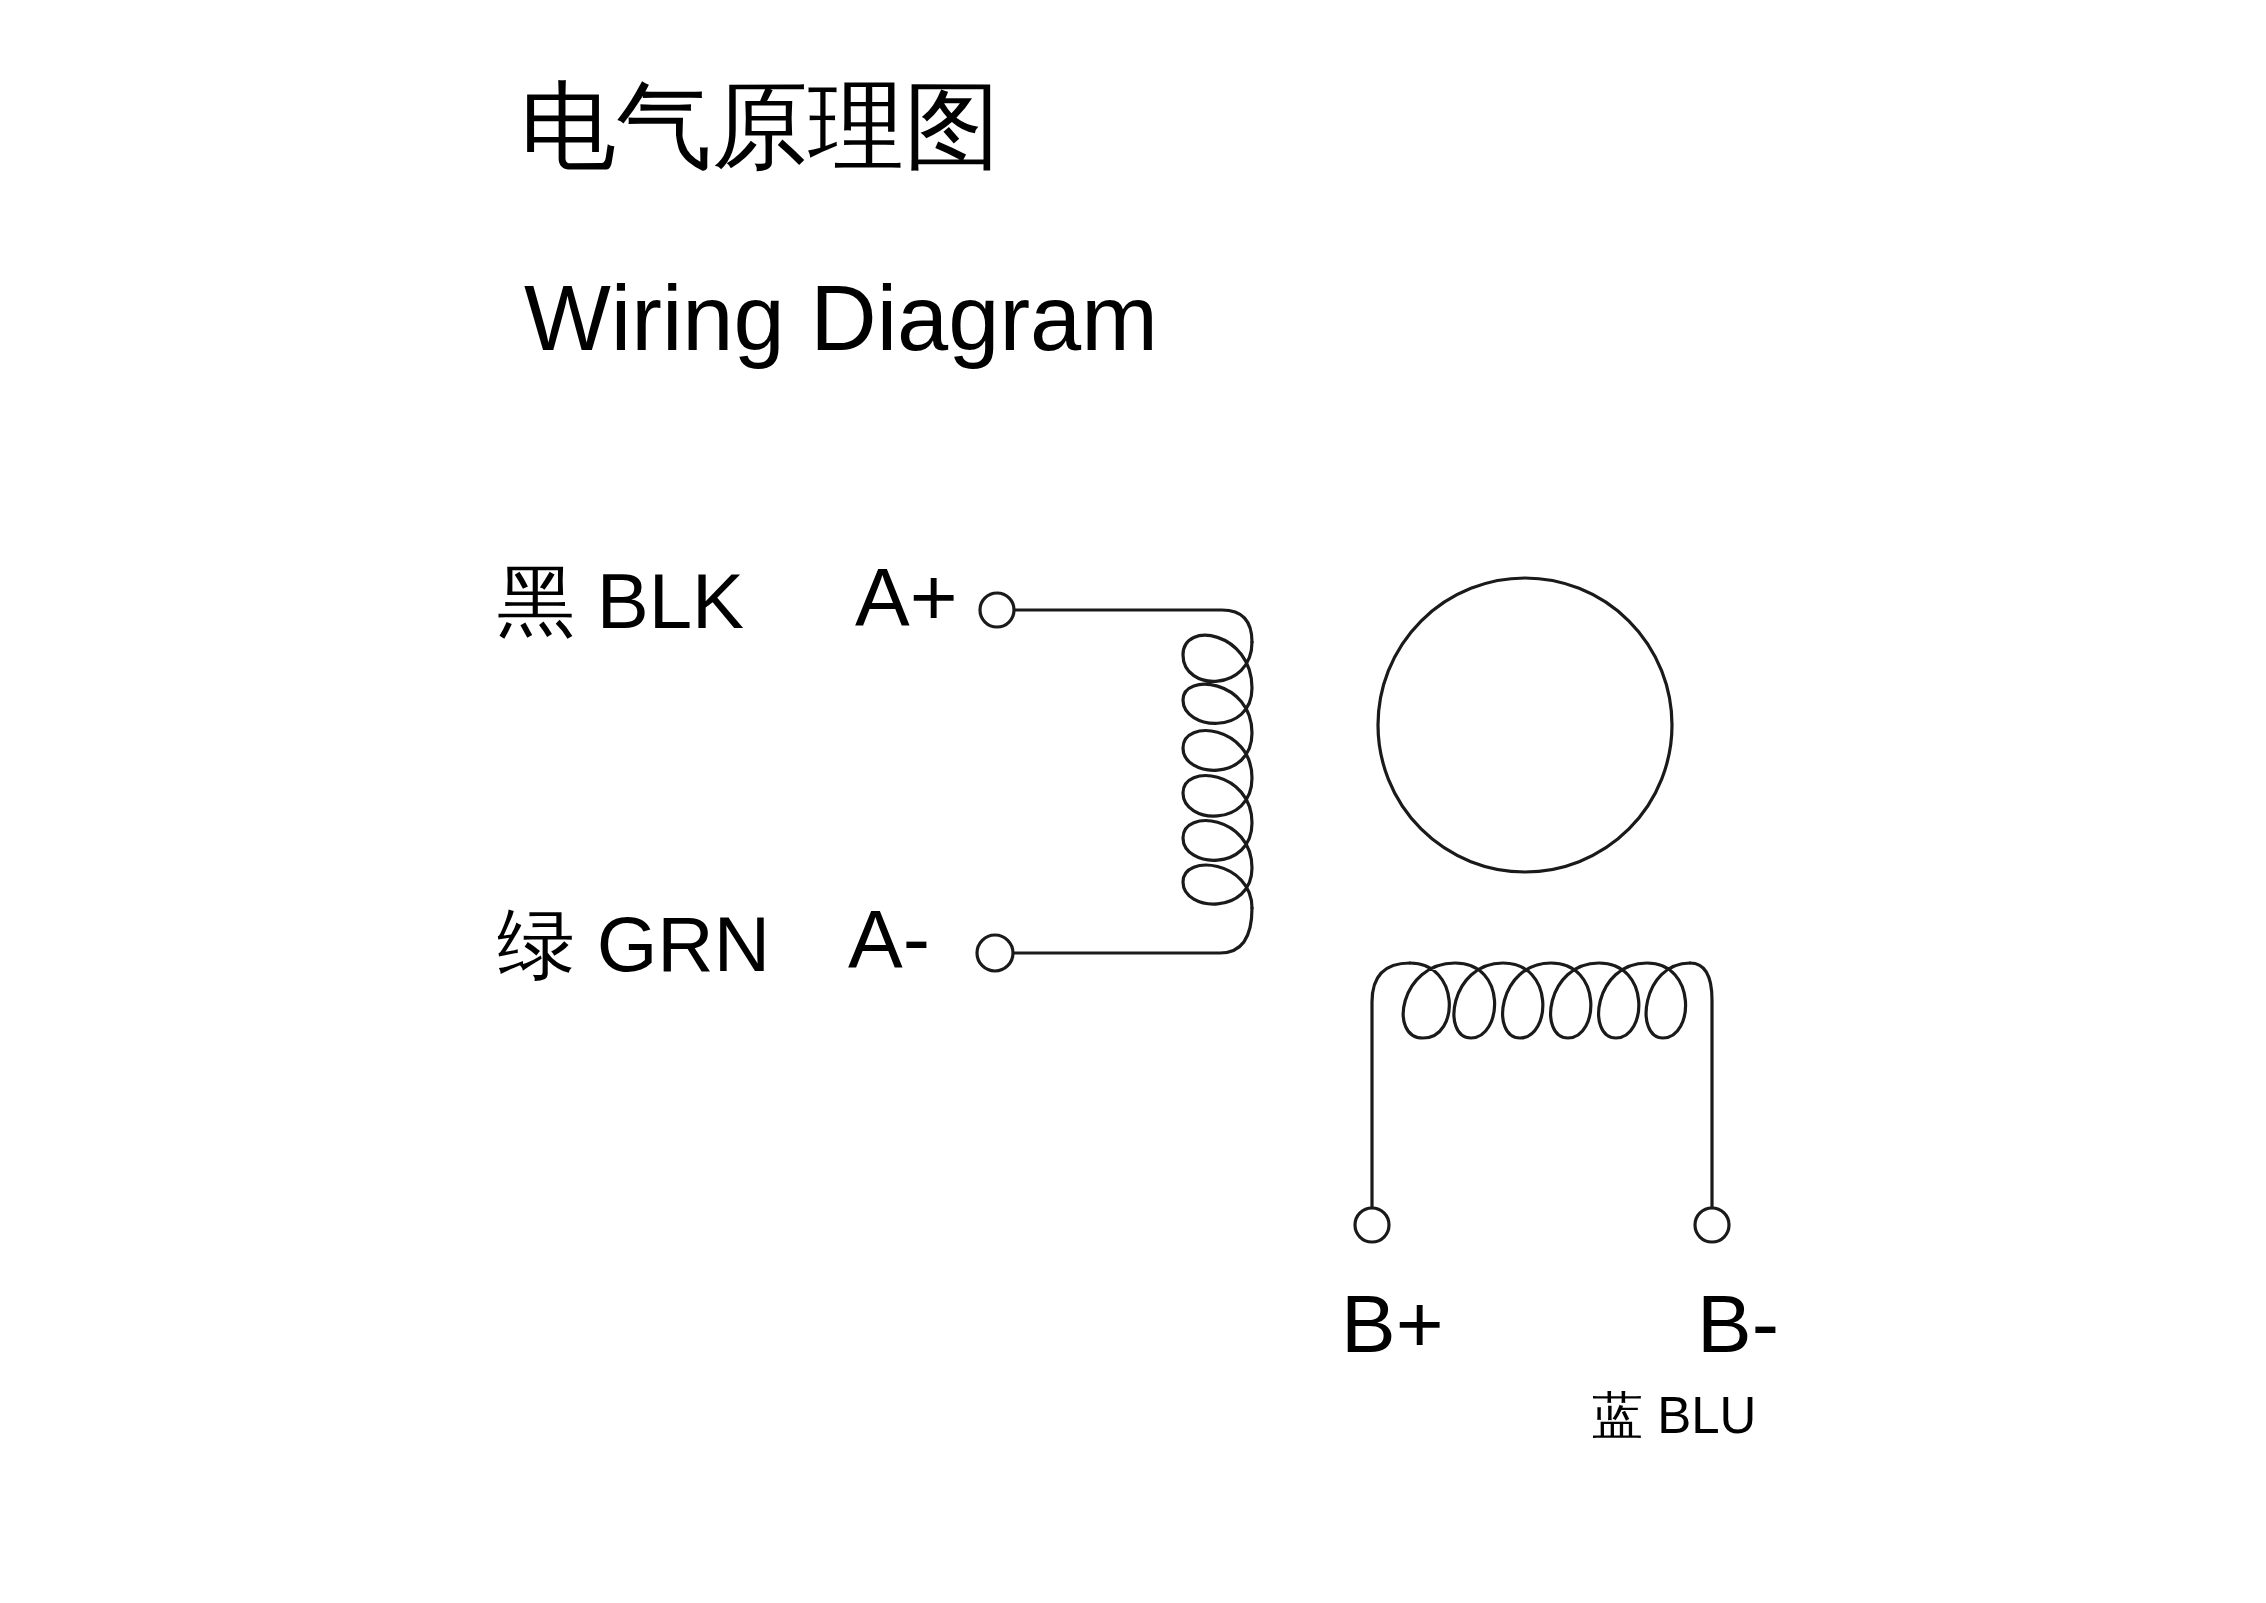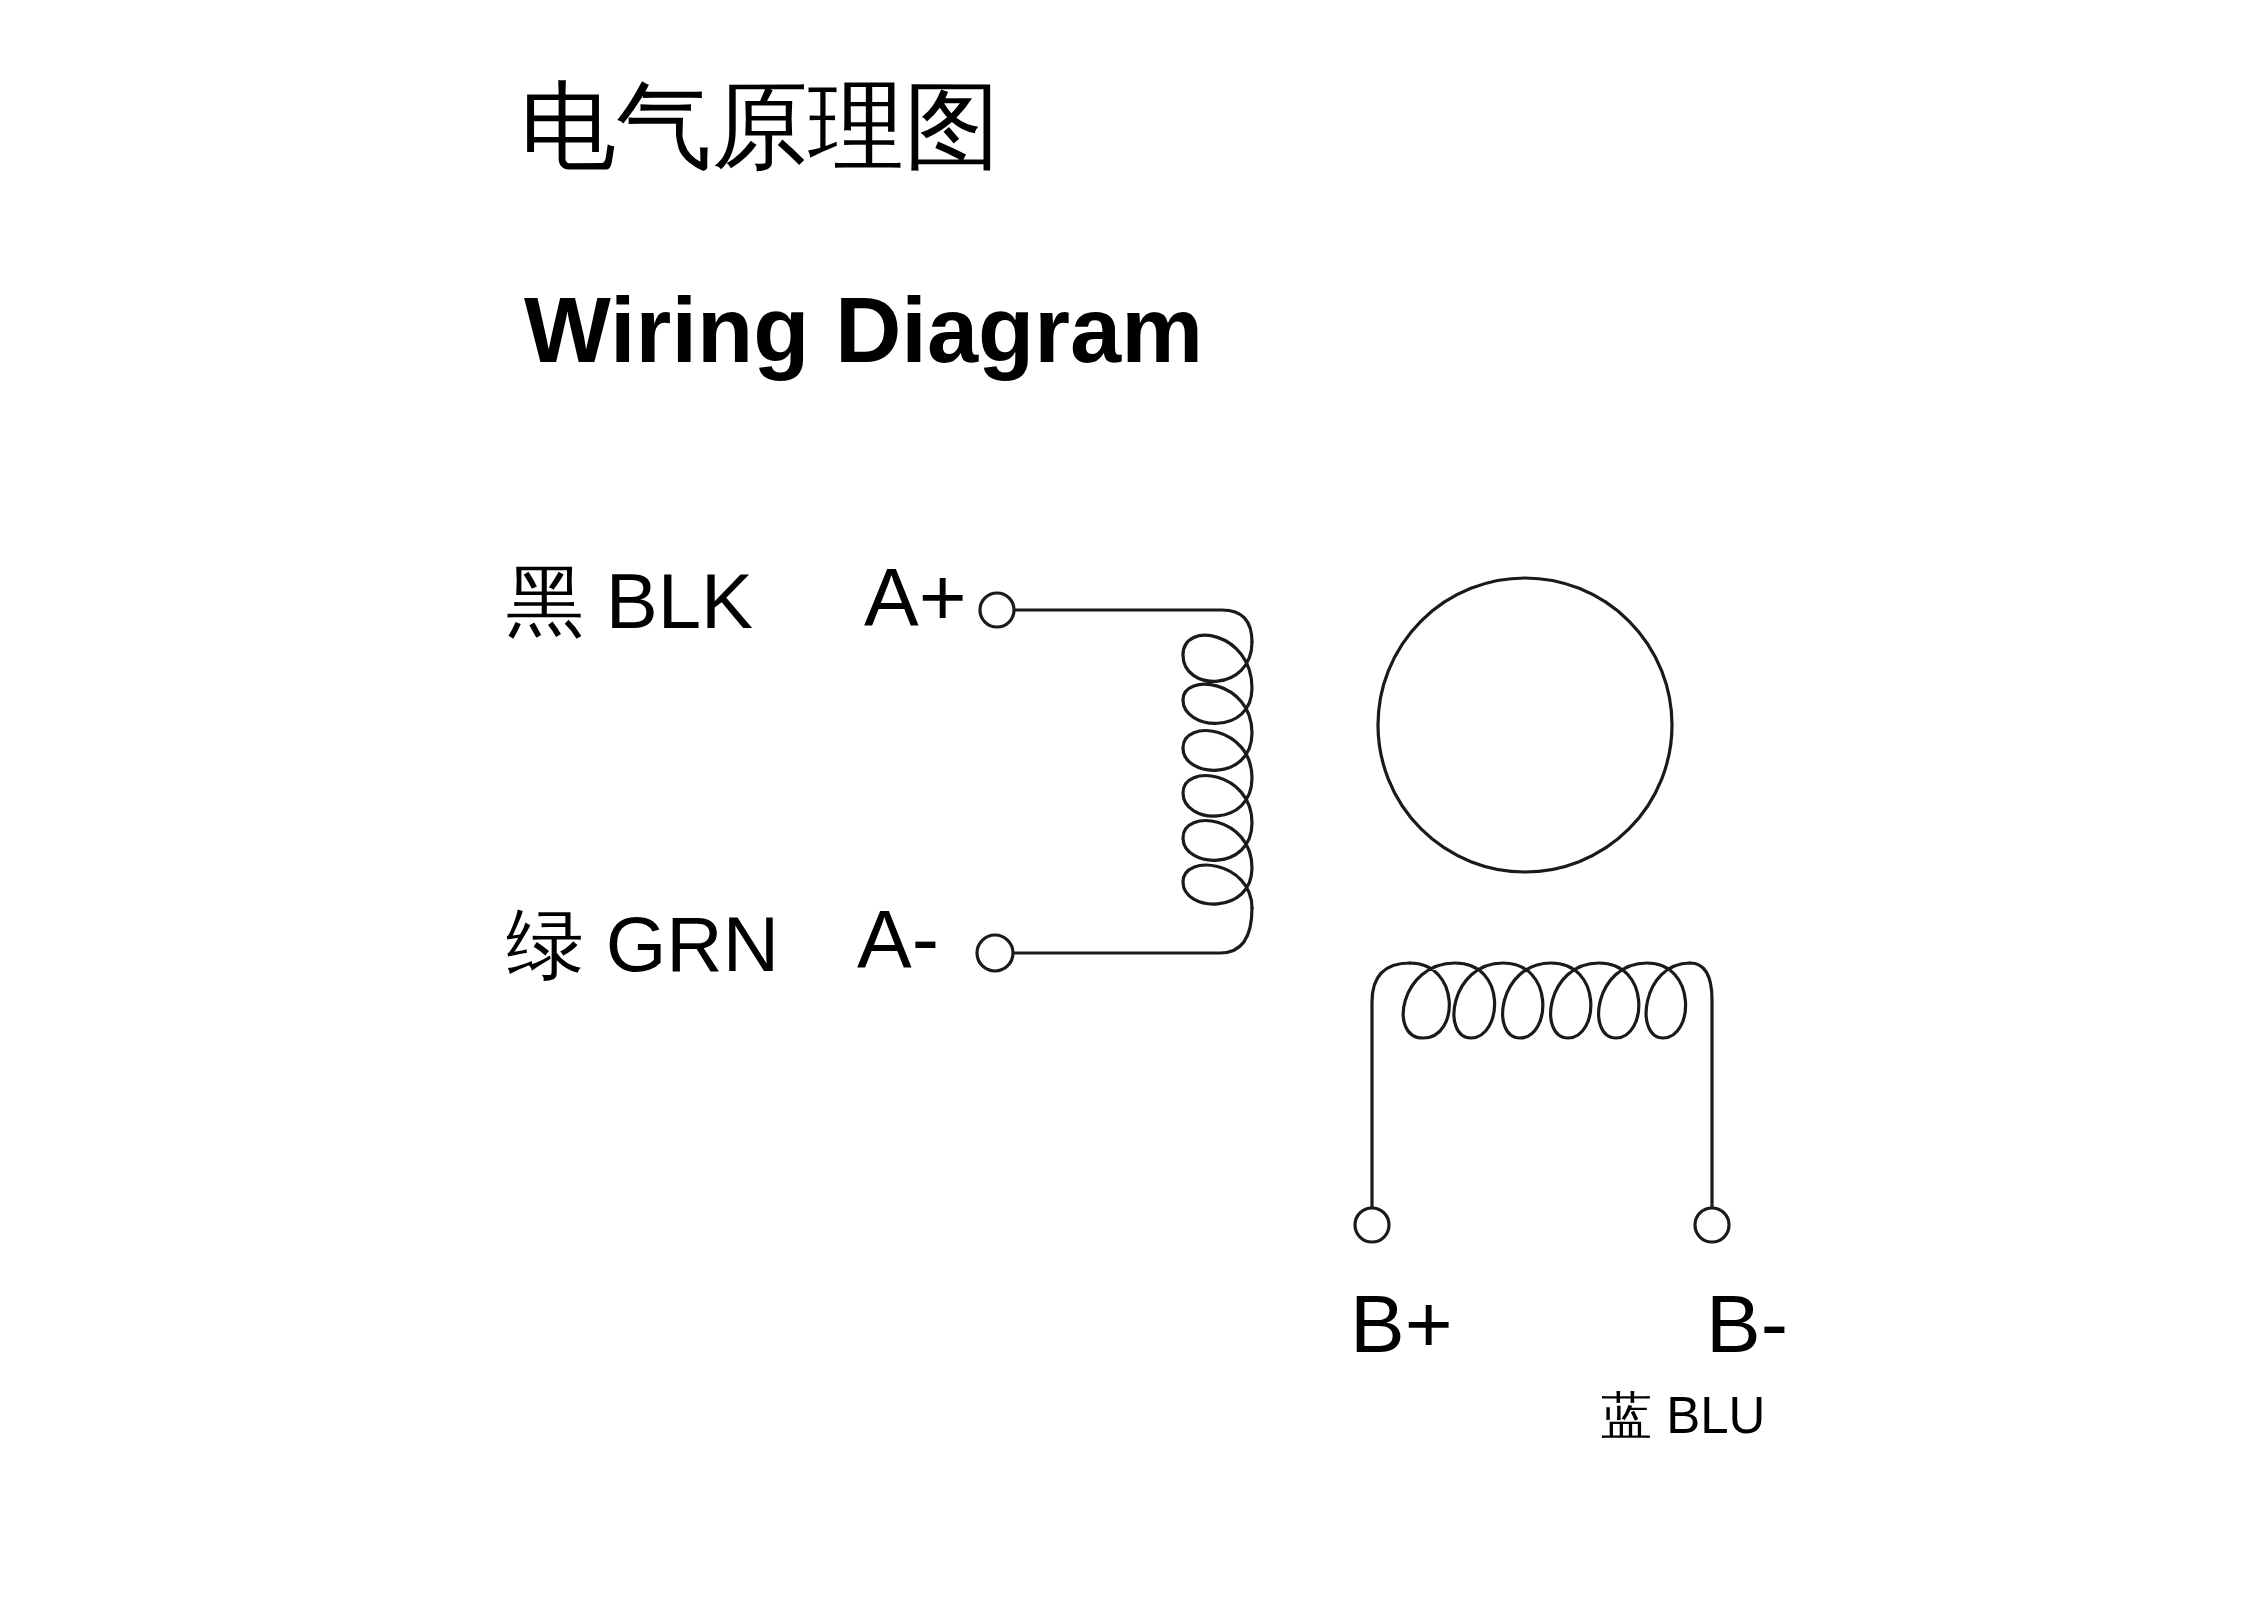--- a/index.html
+++ b/index.html
@@ -23,27 +23,25 @@
     color: #000;
   }
   #title {
     left: 520px;
     top: 78px;
     font-size: 96px;
     letter-spacing: 0px;
   }
   #subtitle {
     left: 524px;
-    top: 284px;
+    top: 272px;
     font-size: 92px;
-    font-weight: bold;
   }
   .term-label {
     font-size: 78px;
-    margin-left: 9px;
   }
   #label-a-plus-cn { left: 497px; top: 562px; font-size: 78px; }
   #label-a-plus-pin { left: 855px; top: 556px; font-size: 82px; }
   #label-a-minus-cn { left: 497px; top: 905px; font-size: 78px; text-align: center; }
   #label-a-minus-pin { left: 848px; top: 898px; font-size: 82px; }
   #label-b-plus-pin { left: 1341px; top: 1283px; font-size: 82px; }
   #label-b-minus-pin { left: 1697px; top: 1283px; font-size: 82px; }
   #label-b-plus-cn { left: 1232px; top: 1390px; font-size: 80px; }
   #label-b-minus-cn { left: 1592px; top: 1390px; font-size: 51px; }
   #motor-letter {

